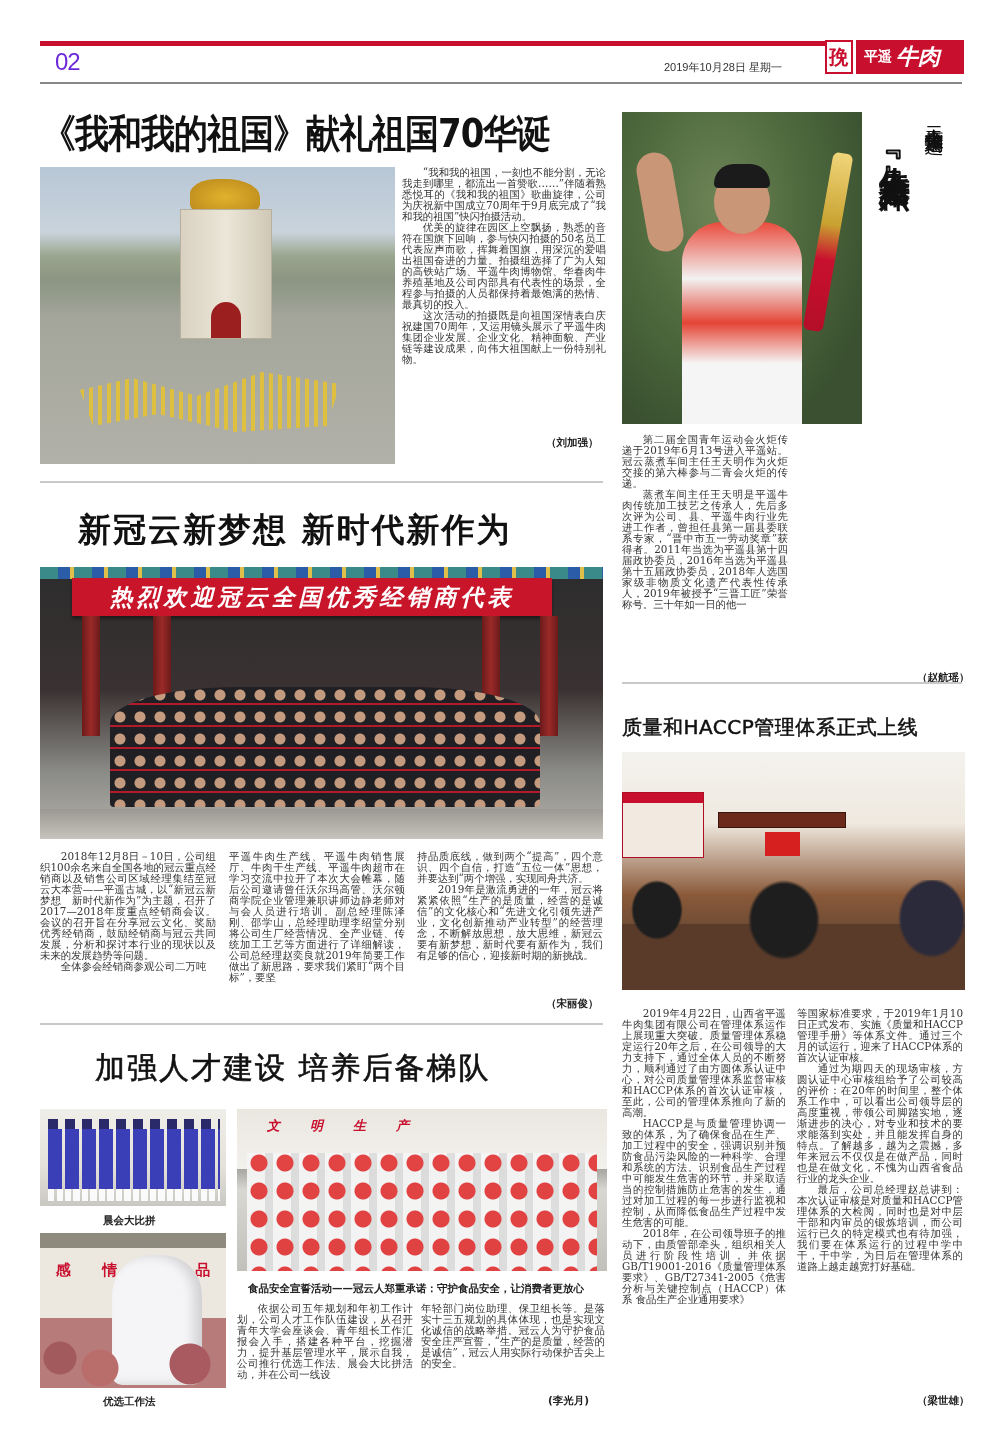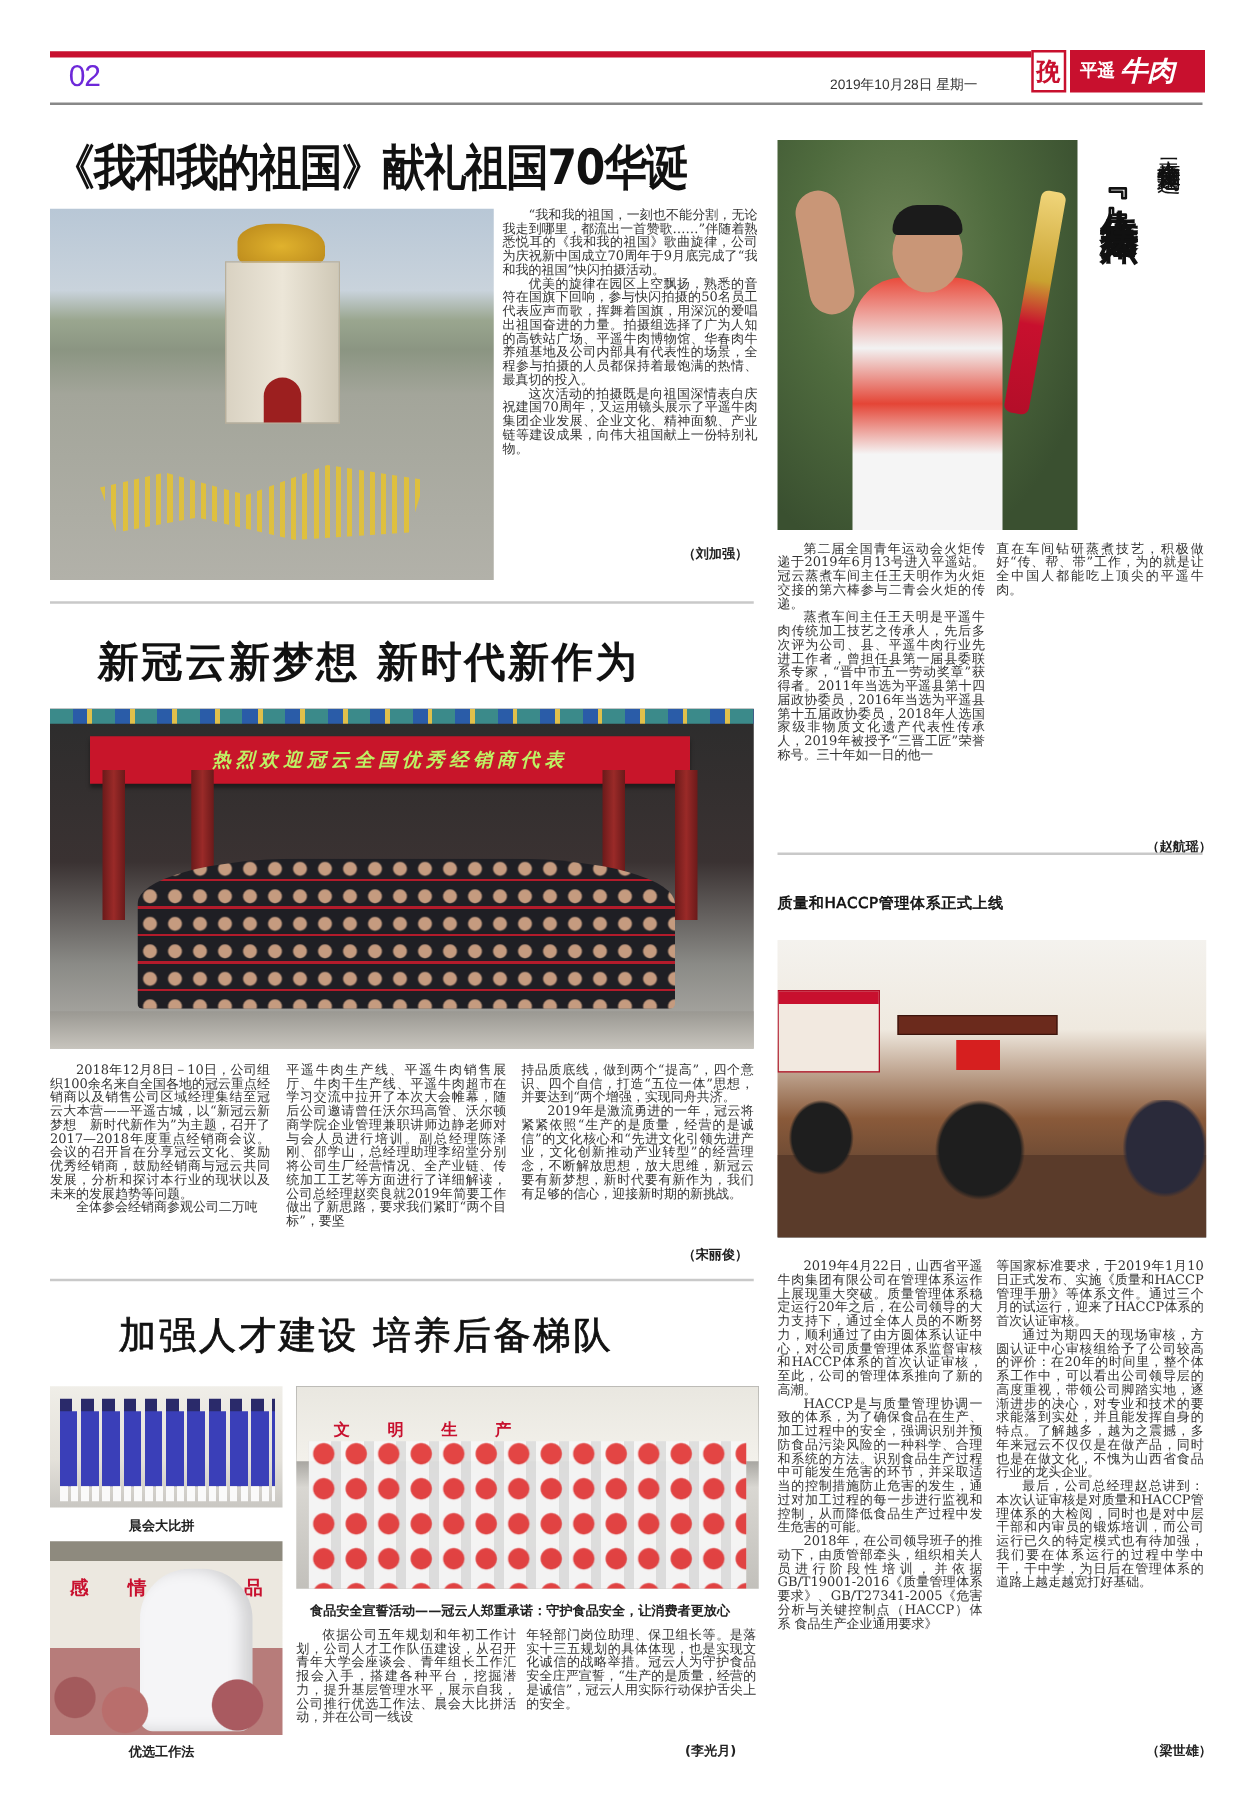--- a/index.html
+++ b/index.html
@@ -14,21 +14,21 @@
   .logo-red { position: absolute; left: 856px; top: 40px; width: 108px; height: 34px; background: #c8102e; color: #fff; display: flex; align-items: center; padding-left: 8px; font-family: "DejaVu Sans", sans-serif; font-weight: bold; }
   .logo-red .small { font-size: 14px; margin-right: 4px; }
   .logo-red .big { font-size: 22px; font-style: italic; }
   .bottom-rule { position: absolute; left: 40px; top: 82px; width: 922px; height: 2px; background: #888; }
 
   
   .hl { position: absolute; font-family: "DejaVu Sans", sans-serif; font-weight: bold; color: #111; white-space: nowrap; }
   .hl1 { left: 42px; top: 108px; font-size: 34px; letter-spacing: -1px; transform: scaleY(1.15); transform-origin: top left; }
   .hl2 { left: 78px; top: 508px; font-size: 33px; letter-spacing: 2px; }
   .hl3 { left: 95px; top: 1048px; font-size: 30px; letter-spacing: 2px; font-weight: normal; -webkit-text-stroke: 0.6px #111; }
-  .hl4 { left: 622px; top: 714px; font-size: 12px; letter-spacing: 0.5px; font-weight: normal; -webkit-text-stroke: 0.5px #111; }
+  .hl4 { left: 622px; top: 714px; font-size: 20px; letter-spacing: 0.5px; font-weight: normal; -webkit-text-stroke: 0.5px #111; }
 
   
   .vert-sub { position: absolute; left: 922px; top: 112px; writing-mode: vertical-rl; font-family: "DejaVu Sans", sans-serif; font-size: 19px; color: #111; letter-spacing: 1px; }
   .vert-main { position: absolute; left: 874px; top: 140px; writing-mode: vertical-rl; font-family: "DejaVu Sans", sans-serif; font-size: 31px; font-weight: bold; color: #111; letter-spacing: 2px; }
 
   
   .txt { position: absolute; font-family: "DejaVu Serif", serif; font-size: 10.4px; line-height: 11px; color: #333; text-align: justify; }
   .txt p { text-indent: 2em; }
   .txt p.noindent { text-indent: 0; }
   .byline { position: absolute; font-family: "DejaVu Sans", sans-serif; font-weight: bold; font-size: 10.5px; color: #222; }
@@ -54,21 +54,21 @@
     background: radial-gradient(ellipse at 40% 30%, #6e8457 0%, #4f6b3e 40%, #3a5030 80%); }
   .p2 .body { position: absolute; left: 60px; top: 110px; width: 120px; height: 202px; background: linear-gradient(180deg,#e94b3c 0%, #f2f2f2 28%, #e44536 50%, #f5f5f5 70%); border-radius: 40px 40px 0 0; }
   .p2 .head { position: absolute; left: 92px; top: 58px; width: 56px; height: 64px; background: #c99677; border-radius: 50%; }
   .p2 .hair { position: absolute; left: 92px; top: 52px; width: 56px; height: 24px; background: #1b1b1b; border-radius: 28px 28px 6px 6px; }
   .p2 .torch { position: absolute; left: 196px; top: 40px; width: 20px; height: 180px; background: linear-gradient(180deg,#f0d57a,#c9a230 40%,#c8102e 60%,#b40e29); transform: rotate(10deg); border-radius: 6px; }
   .p2 .arm { position: absolute; left: 20px; top: 40px; width: 36px; height: 100px; background: #c99677; border-radius: 18px; transform: rotate(-10deg); }
 
   
   .p3 { left: 40px; top: 567px; width: 563px; height: 272px; background: linear-gradient(180deg,#2c2c2c 0%, #3a3232 45%, #8a8a86 75%, #b5b3ad 100%); }
   .p3 .eaves { position: absolute; left: 0; top: 0; width: 100%; height: 12px; background: repeating-linear-gradient(90deg,#3b8a8a 0 18px,#2a5ca8 18px 30px,#e0c04b 30px 34px); }
-  .p3 .banner { position: absolute; left: 32px; top: 22px; width: 480px; height: 38px; background: #c8152a; color: #bef264; font-family: "DejaVu Sans", sans-serif; font-weight: bold; font-size: 15px; letter-spacing: 4px; display: flex; align-items: center; justify-content: center; font-style: italic; box-shadow: 0 3px 3px rgba(0,0,0,0.4); }
+  .p3 .banner { position: absolute; left: 32px; top: 11px; width: 480px; height: 38px; background: #c8152a; color: #ffffff; font-family: "DejaVu Sans", sans-serif; font-weight: bold; font-size: 23px; letter-spacing: 4px; display: flex; align-items: center; justify-content: center; font-style: italic; box-shadow: 0 3px 3px rgba(0,0,0,0.4); }
   .p3 .pillar { position: absolute; top: 49px; width: 18px; height: 120px; background: linear-gradient(90deg,#6b1a1a,#9a2a28,#6b1a1a); }
   .p3 .crowd { position: absolute; left: 70px; top: 120px; width: 430px; height: 120px;
     background:
       radial-gradient(circle at 10px 8px, #c59b7f 5px, transparent 6px) 0 0 / 20px 22px,
       repeating-linear-gradient(0deg, #1f1f24 0 14px, #b31b2b 14px 16px, #1f1f24 16px 22px); border-radius: 30% 30% 4px 4px; }
   .p3 .floor { position: absolute; left: 0; bottom: 0; width: 100%; height: 30px; background: linear-gradient(180deg,#9a9892,#c7c4bd); }
 
   
   .p4 { left: 622px; top: 752px; width: 343px; height: 238px; background: linear-gradient(180deg,#f4f2ee 0%, #efe9df 30%, #8a5a3a 60%, #3a2f2a 100%); }
   .p4 .sign { position: absolute; left: 96px; top: 60px; width: 128px; height: 16px; background: #6b2a1c; border: 1px solid #3c150d; }
@@ -93,21 +93,21 @@
   .p6 .sign-chars { position: absolute; left: 0; top: 28px; width: 100%; color: #c8102e; font-family: "DejaVu Serif", serif; font-weight: bold; font-size: 15px; display: flex; justify-content: space-around; }
   .p6 .worker { position: absolute; left: 72px; top: 22px; width: 90px; height: 130px; background: #f5f5f7; border-radius: 40px 40px 10px 10px; box-shadow: inset -8px 0 12px rgba(0,0,0,0.15); }
   .p6 .meat { position: absolute; left: 0; bottom: 0; width: 100%; height: 60px;
     background: radial-gradient(circle at 20px 30px,#a35a5c 16px,transparent 17px),
                 radial-gradient(circle at 60px 40px,#b96e6c 18px,transparent 19px),
                 radial-gradient(circle at 150px 36px,#a95a60 20px,transparent 21px); }
 
   
   .p7 { left: 237px; top: 1109px; width: 370px; height: 162px; background: linear-gradient(180deg,#5a5a58 0%, #8d8b86 30%, #d9d7d2 50%, #c2c0bb 100%); }
   .p7 .wall { position: absolute; left: 0; top: 0; width: 100%; height: 60px; background: linear-gradient(180deg,#e9e7e0,#f3f1eb); }
-  .p7 .wall-txt { position: absolute; left: 30px; top: 26px; color: #c8102e; font-family: "DejaVu Serif", serif; font-weight: bold; font-size: 13px; letter-spacing: 30px; }
+  .p7 .wall-txt { position: absolute; left: 30px; top: 8px; color: #c8102e; font-family: "DejaVu Serif", serif; font-weight: bold; font-size: 13px; letter-spacing: 30px; font-style: italic; }
   .p7 .crowd { position: absolute; left: 10px; top: 44px; width: 350px; height: 118px;
     background: radial-gradient(circle at 12px 10px, #e23b3b 8px, transparent 9px) 0 0 / 26px 28px,
                 repeating-linear-gradient(90deg, #f6f6f6 0 18px, #dedede 18px 26px); opacity: 0.95; }
 </style>
 </head>
 <body>
 
 <div class="top-rule"></div>
 <div class="page-num">02</div>
 <div class="date">2019年10月28日  星期一</div>
@@ -140,21 +140,20 @@
   <div class="head"></div>
   <div class="hair"></div>
 </div>
 <div class="vert-sub">二青会火炬传递到平遥</div>
 <div class="vert-main">『牛人』接力第六棒</div>
 <div class="txt" style="left:622px; top:434px; width:166px;">
   <p>第二届全国青年运动会火炬传递于2019年6月13号进入平遥站。冠云蒸煮车间主任王天明作为火炬交接的第六棒参与二青会火炬的传递。</p>
   <p>蒸煮车间主任王天明是平遥牛肉传统加工技艺之传承人，先后多次评为公司、县、平遥牛肉行业先进工作者，曾担任县第一届县委联系专家，“晋中市五一劳动奖章”获得者。2011年当选为平遥县第十四届政协委员，2016年当选为平遥县第十五届政协委员，2018年人选国家级非物质文化遗产代表性传承人，2019年被授予“三晋工匠”荣誉称号。三十年如一日的他一</p>
 </div>
 <div class="txt" style="left:797px; top:434px; width:166px;">
-  <p class="noindent">直在车间钻研蒸煮技艺，积极做好“传、帮、带”工作，为的就是让全中国人都能吃上顶尖的平遥牛肉。</p>
 </div>
 <div class="byline" style="left:917px; top:671px;">（赵航瑶）</div>
 <div class="hr" style="left:622px; top:682px; width:340px;"></div>
 
 <div class="hr" style="left:40px; top:481px; width:563px;"></div>
 
 <div class="hl hl2">新冠云新梦想  新时代新作为</div>
 <div class="photo p3">
   <div class="eaves"></div>
   <div class="banner">热烈欢迎冠云全国优秀经销商代表</div>

